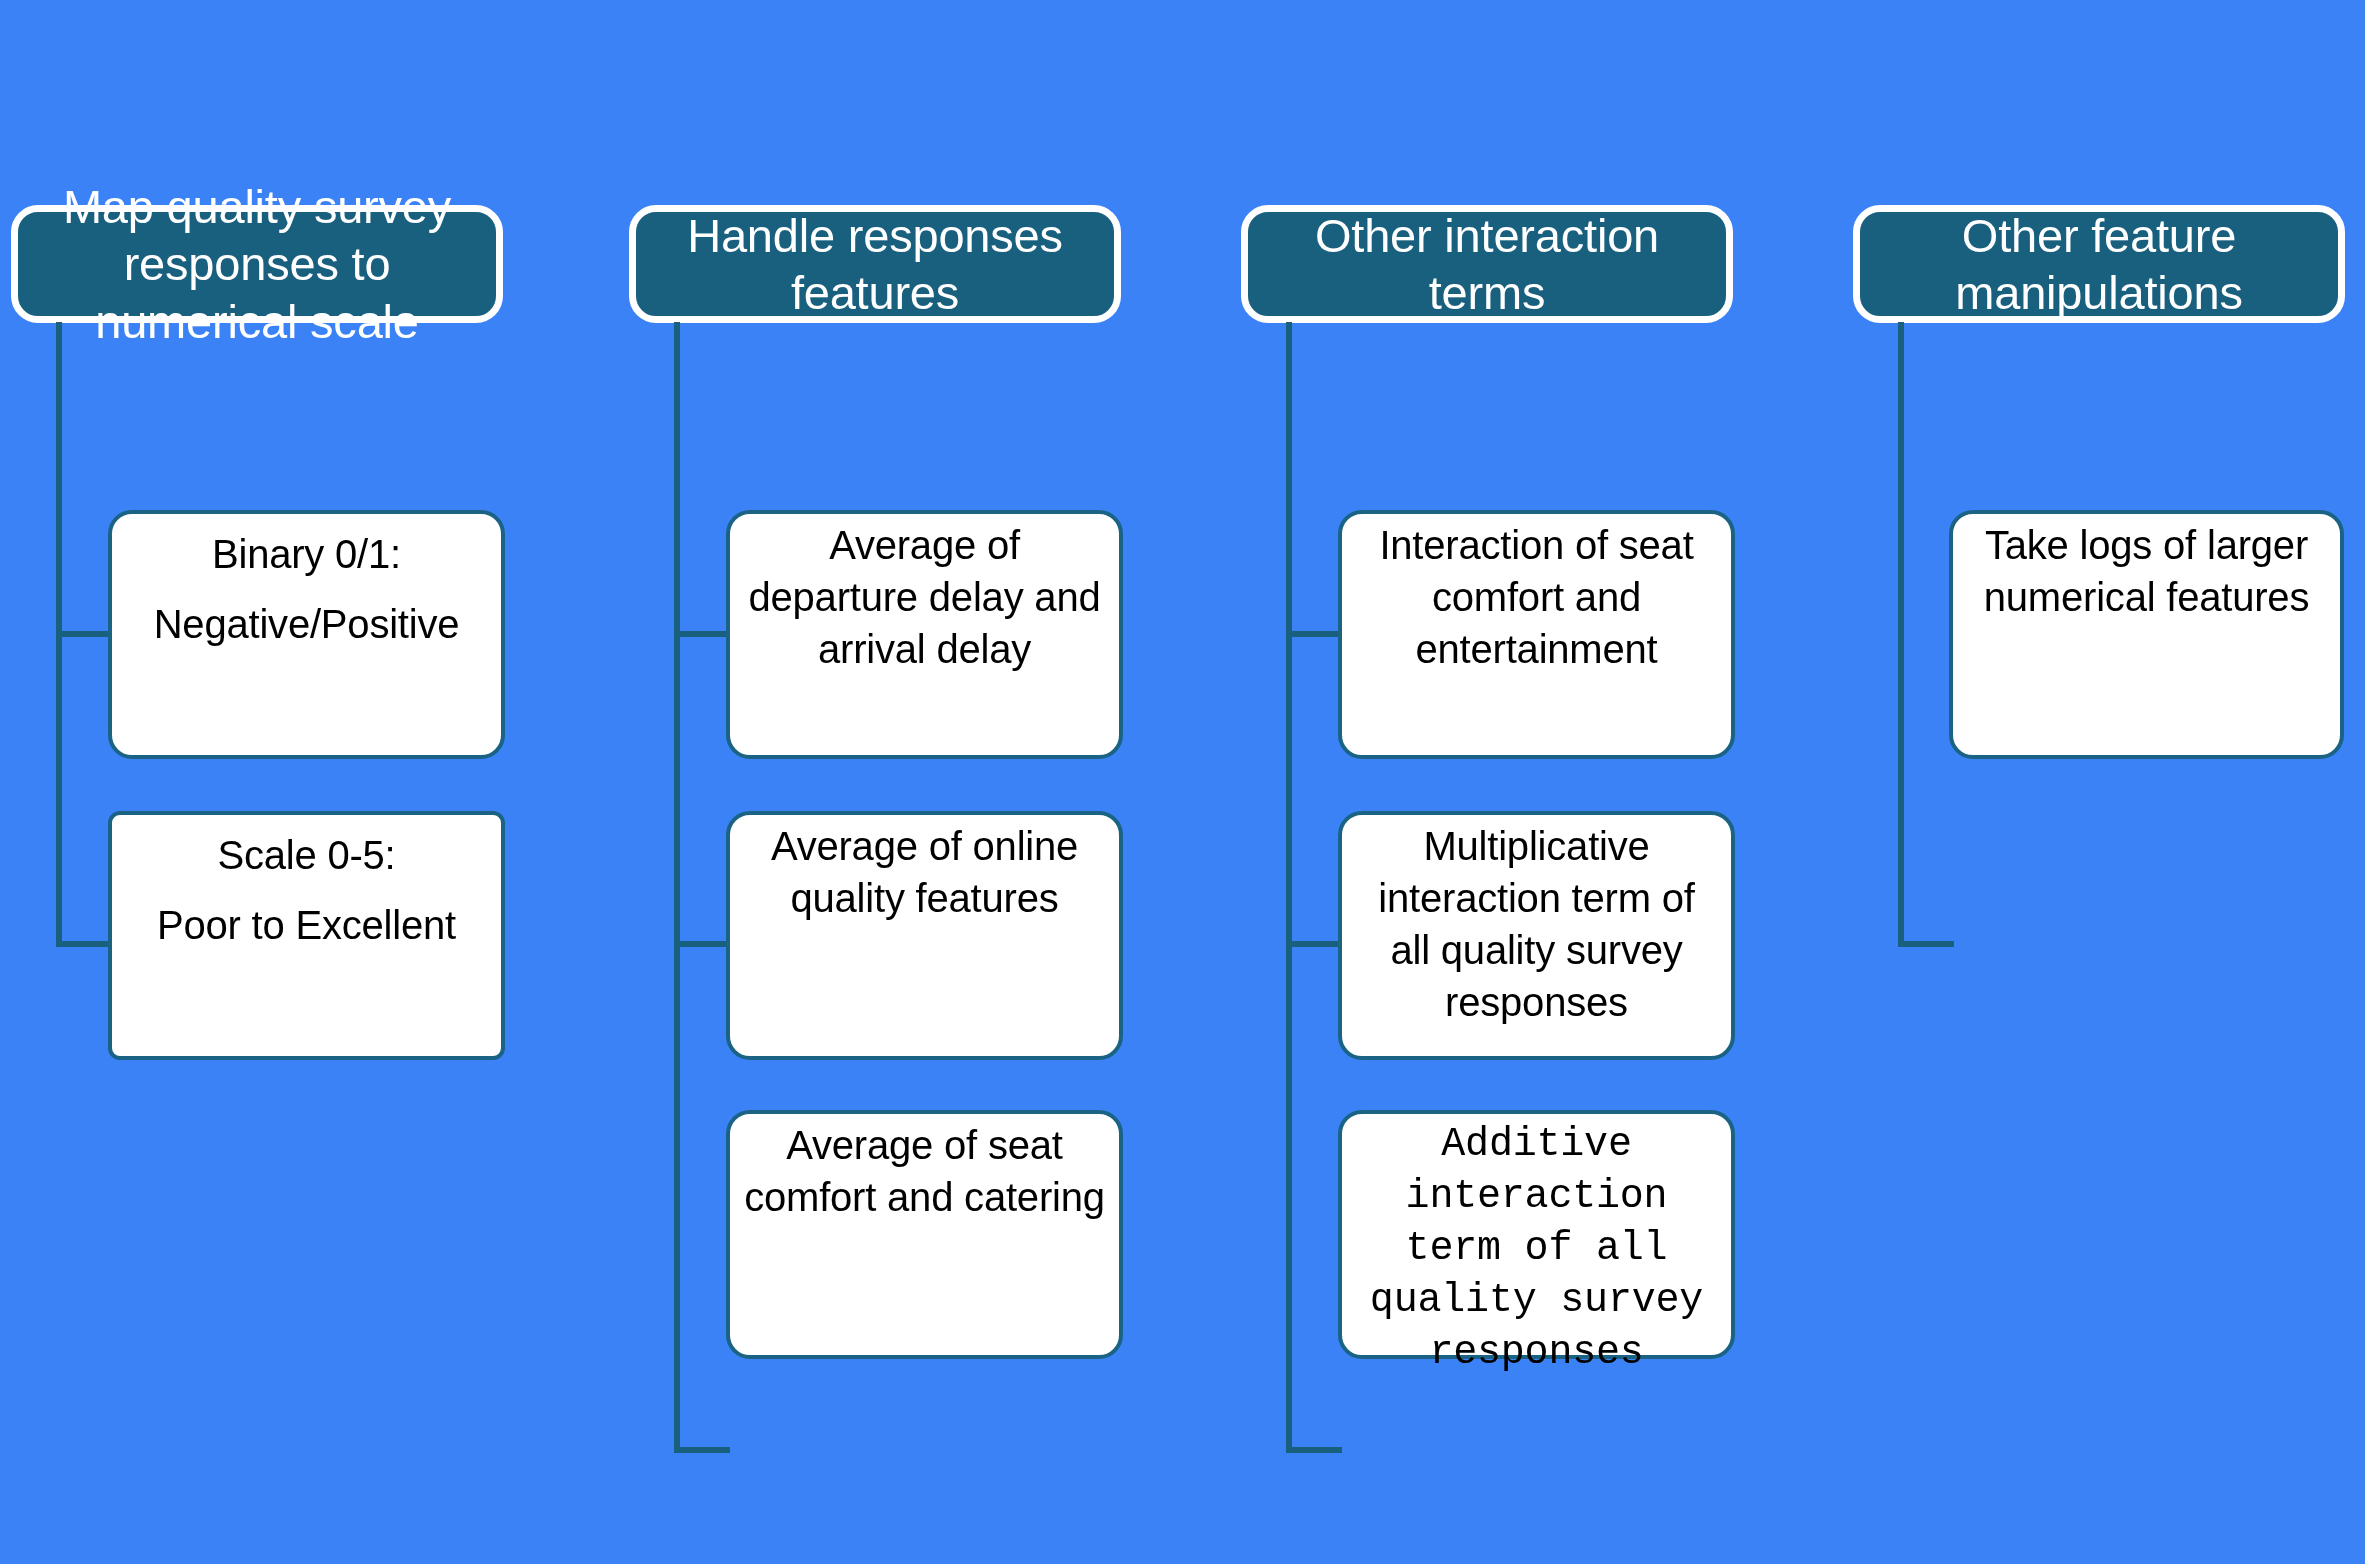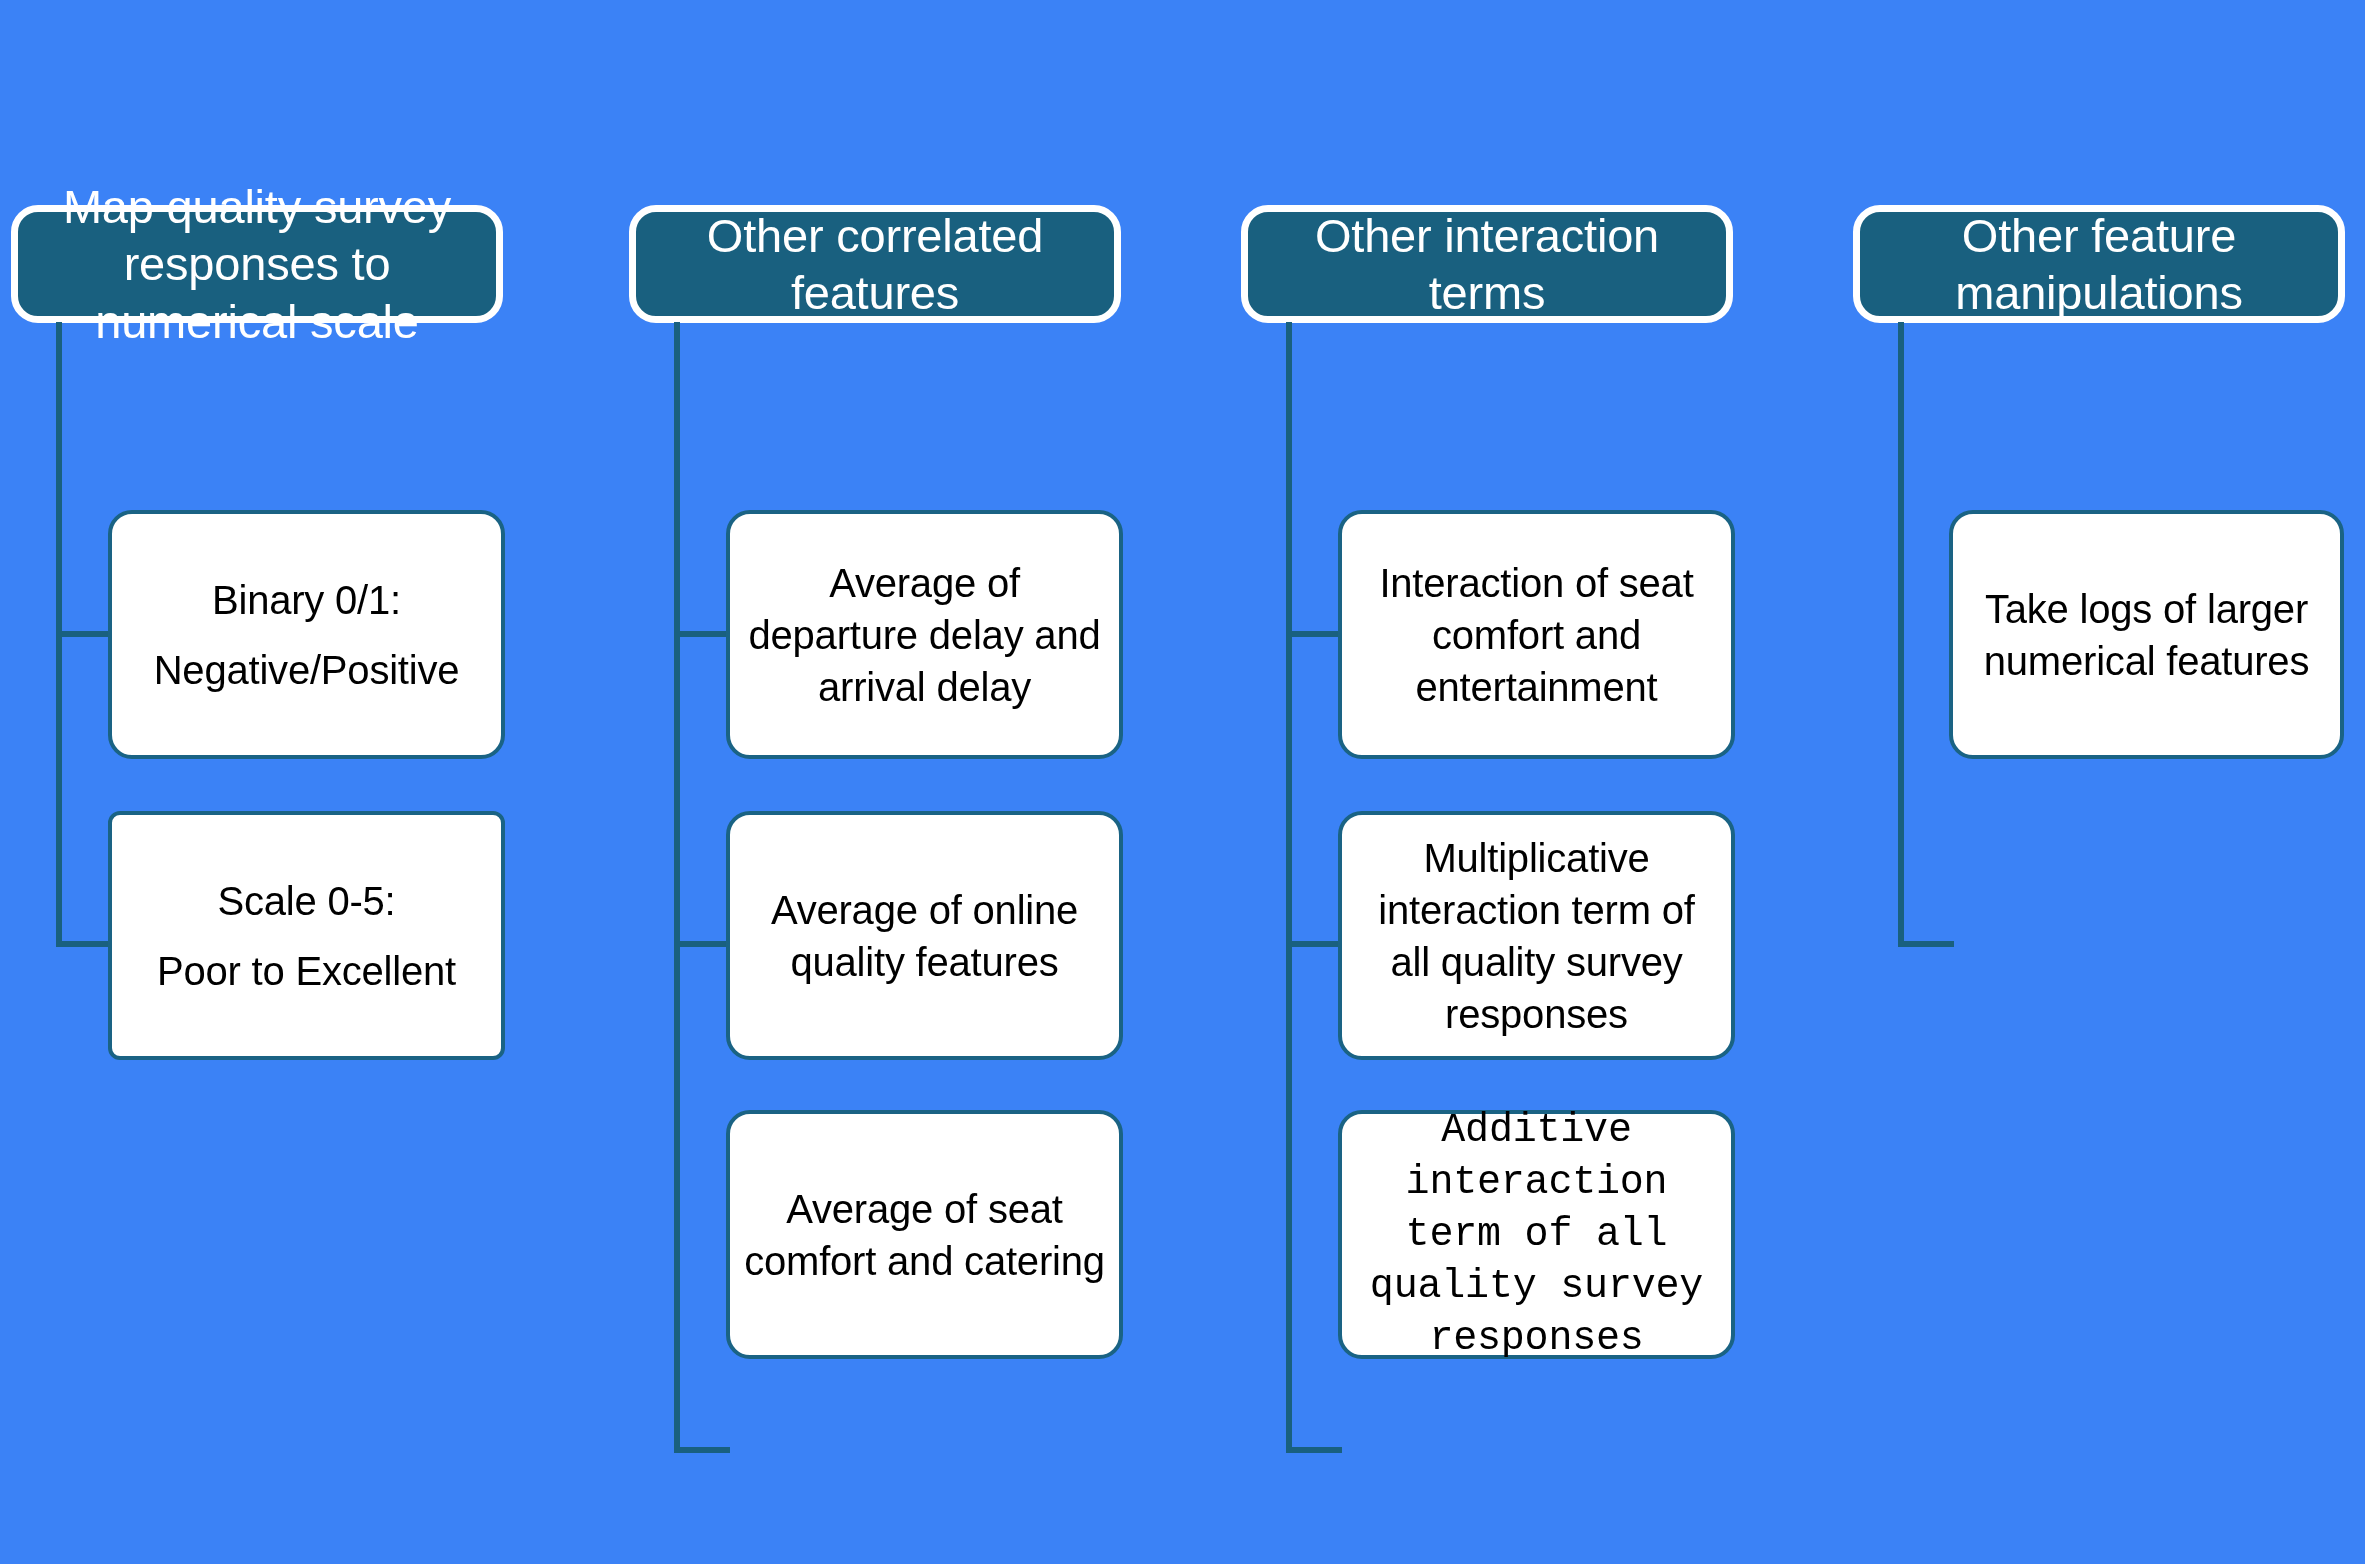--- a/index.html
+++ b/index.html
@@ -39,21 +39,20 @@
   }
 
   
   .leaf-box {
     position: absolute;
     box-sizing: border-box;
     background: #FFFFFF;
     border: 4.8px solid #1A6384;
     border-radius: 24px;
     display: flex;
-    align-items: center;
     justify-content: center;
     text-align: center;
     color: #000000;
     font-size: 40px;
     line-height: 1.30;
     letter-spacing: -0.2px;
     padding: 4.8px 12.7px;
   }
   .leaf-box.two-line-gap {
     line-height: 1.75;
@@ -89,21 +88,21 @@
     </span>
   </div>
 
   <div class="leaf-box two-line-gap" style="left:108px; top:811px; width:397px; height:249px;border-radius:12px;">
     <span>
       <span>Scale 0-5:</span><br>
       <span>Poor to Excellent</span>
     </span>
   </div>
 
-  <div class="cat-box" style="left:629px; top:205px; width:492px; height:118px;">Other correlated features</div>
+  <div class="cat-box" style="left:629px; top:205px; width:492px; height:118px;">Handle responses features</div>
 
   <div class="conn-v" style="left:674px; top:322px; height:1130px;"></div>
   <div class="conn-h" style="left:674px; top:631px; width:56px;"></div>
   <div class="conn-h" style="left:674px; top:941px; width:56px;"></div>
   <div class="conn-h" style="left:674px; top:1447px; width:56px;"></div>
 
   <div class="leaf-box" style="left:726px; top:510px; width:397px; height:249px;">Average of departure delay and arrival delay</div>
 
   <div class="leaf-box" style="left:726px; top:811px; width:397px; height:249px;">Average of online quality features</div>
 

